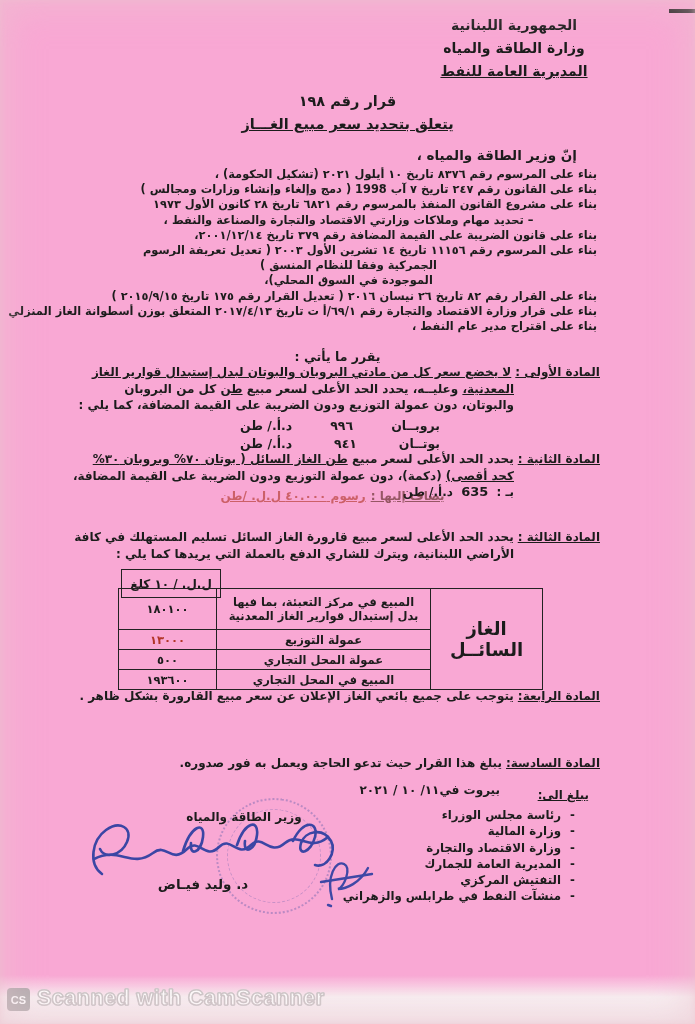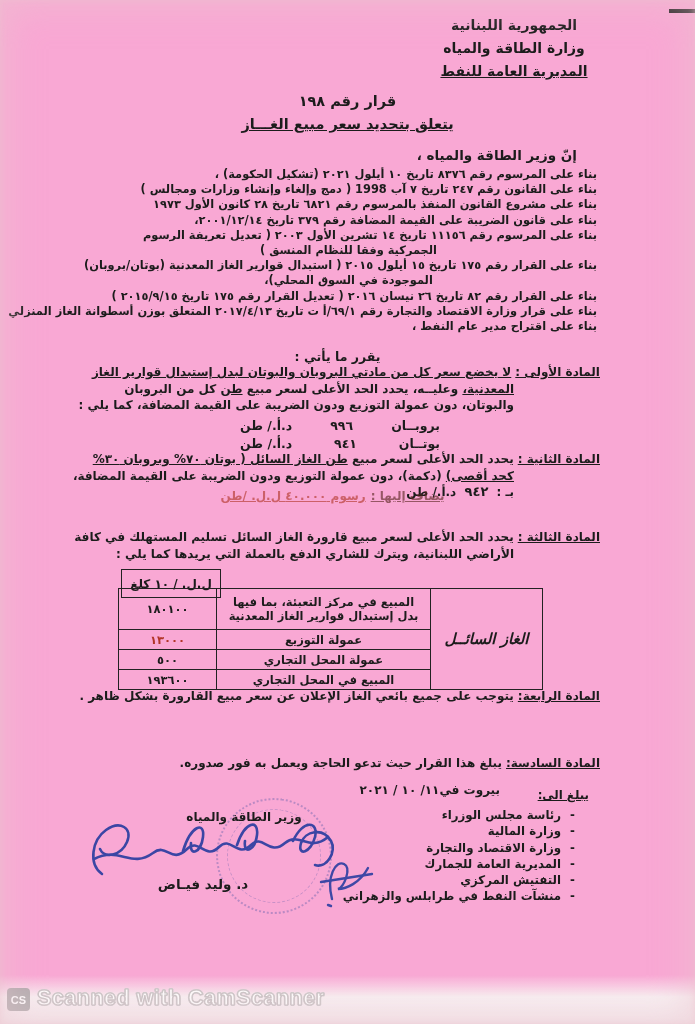--- a/index.html
+++ b/index.html
@@ -40,21 +40,21 @@
   #red2{top:506px;left:0;right:0;text-align:center;font-size:12.5px;}
   .red-soft{color:rgba(178,53,39,.62);text-decoration:underline;}
   .red-strong{color:#a02a1e;text-decoration:underline;}
   #article3{top:529px;}
   
   #tablewrap{top:561px;right:152px;width:424px;font-size:11.5px;}
   .unitbox{position:absolute;left:2px;top:8px;width:98px;height:27px;border:1.6px solid #222;
     display:flex;align-items:center;justify-content:center;font-size:12px;}
   #tablewrap table{position:absolute;top:27px;right:0;width:424px;border-collapse:collapse;table-layout:fixed;}
   #tablewrap td{border:1.6px solid #222;text-align:center;padding:1px 4px;font-weight:700;}
-  #tablewrap .grp{font-size:15px;font-style:italic;}
+  #tablewrap .grp{font-size:18px;}
   #tablewrap tr.r1 td{height:38px;}
   #tablewrap tr.rs td{height:17px;}
   .redval{color:#b23527;}
   #article4{top:688px;}
   #article5{top:714px;}
   #article6{top:755px;}
   
   #dateline{top:783px;right:195px;font-size:12px;}
   #notify{top:788px;right:106px;width:280px;font-size:11.8px;text-align:right;}
   #notify .nlabel{text-decoration:underline;display:block;margin-bottom:5px;}
@@ -97,24 +97,24 @@
     <div>قرار رقم ١٩٨</div>
     <div class="u">يتعلق بتحديد سعر مبيع الغـــاز</div>
   </div>
 
   <div id="opener" class="abs">إنّ وزير الطاقة والمياه ،</div>
 
   <div id="preamble" class="abs">
     <div class="pl">بناء على المرسوم رقم ٨٣٧٦ تاريخ ١٠ أيلول ٢٠٢١ (تشكيل الحكومة) ،</div>
     <div class="pl">بناء على القانون رقم ٢٤٧ تاريخ ٧ آب 1998 ( دمج وإلغاء وإنشاء وزارات ومجالس )</div>
     <div class="pl">بناء على مشروع القانون المنفذ بالمرسوم رقم ٦٨٢١ تاريخ ٢٨ كانون الأول ١٩٧٣</div>
+    <div class="pl c">– تحديد مهام وملاكات وزارتي الاقتصاد والتجارة والصناعة والنفط ،</div>
     <div class="pl">بناء على قانون الضريبة على القيمة المضافة رقم ٣٧٩ تاريخ ٢٠٠١/١٢/١٤،</div>
     <div class="pl">بناء على المرسوم رقم ١١١٥٦ تاريخ ١٤ تشرين الأول ٢٠٠٣ ( تعديل تعريفة الرسوم</div>
     <div class="pl c">الجمركية وفقا للنظام المنسق )</div>
-    <div class="pl">بناء على القرار رقم ١٧٥ تاريخ ١٥ أيلول ٢٠١٥ ( استبدال قوارير الغاز المعدنية (بوتان/بروبان)</div>
     <div class="pl c">الموجودة في السوق المحلي)،</div>
     <div class="pl">بناء على القرار رقم ٨٢ تاريخ ٢٦ نيسان ٢٠١٦ ( تعديل القرار رقم ١٧٥ تاريخ ٢٠١٥/٩/١٥ )</div>
     <div class="pl">بناء على قرار وزارة الاقتصاد والتجارة رقم ٦٩/١/أ ت تاريخ ٢٠١٧/٤/١٣ المتعلق بوزن أسطوانة الغاز المنزلي</div>
     <div class="pl">بناء على اقتراح مدير عام النفط ،</div>
   </div>
 
   <div id="decides" class="abs">يقرر ما يأتي :</div>
 
   <p id="article1" class="article hang">
     <span class="lbl">المادة الأولى :</span><span class="u">لا يخضع سعر كل من مادتي البروبان والبوتان لبدل إستبدال قوارير الغاز المعدنية،</span><span> وعليــه، يحدد الحد الأعلى لسعر مبيع </span><span class="u">طن</span><span> كل من البروبان والبوتان، دون عمولة التوزيع ودون الضريبة على القيمة المضافة، كما يلي :</span>
@@ -127,21 +127,21 @@
       <span>د.أ./ طن</span>
     </div>
     <div class="prow">
       <span>بوتــان</span>
       <span>٩٤١</span>
       <span>د.أ./ طن</span>
     </div>
   </div>
 
   <p id="article2" class="article hang">
-    <span class="lbl">المادة الثانية :</span><span>يحدد الحد الأعلى لسعر مبيع </span><span class="u">طن الغاز السائل ( بوتان ٧٠% وبروبان ٣٠% كحد أقصى)</span><span> (دكمة)، دون عمولة التوزيع ودون الضريبة على القيمة المضافة، بـ :</span><span class="a2val">٩٤٢</span>&nbsp;&nbsp;<span>د.أ./ طن</span>
+    <span class="lbl">المادة الثانية :</span><span>يحدد الحد الأعلى لسعر مبيع </span><span class="u">طن الغاز السائل ( بوتان ٧٠% وبروبان ٣٠% كحد أقصى)</span><span> (دكمة)، دون عمولة التوزيع ودون الضريبة على القيمة المضافة، بـ :</span><span class="a2val">635</span>&nbsp;&nbsp;<span>د.أ./ طن</span>
   </p>
 
   <div id="red1" class="abs">
     <span class="redlbl">يضاف إليها :</span><span class="redtxt">رسوم ٤٠.٠٠٠ ل.ل. /طن</span>
   </div>
 
   <p id="article3" class="article hang">
     <span class="lbl">المادة الثالثة :</span><span>يحدد الحد الأعلى لسعر مبيع قارورة الغاز السائل تسليم المستهلك في كافة الأراضي اللبنانية، ويترك للشاري الدفع بالعملة التي يريدها كما يلي :</span>
   </p>
 

